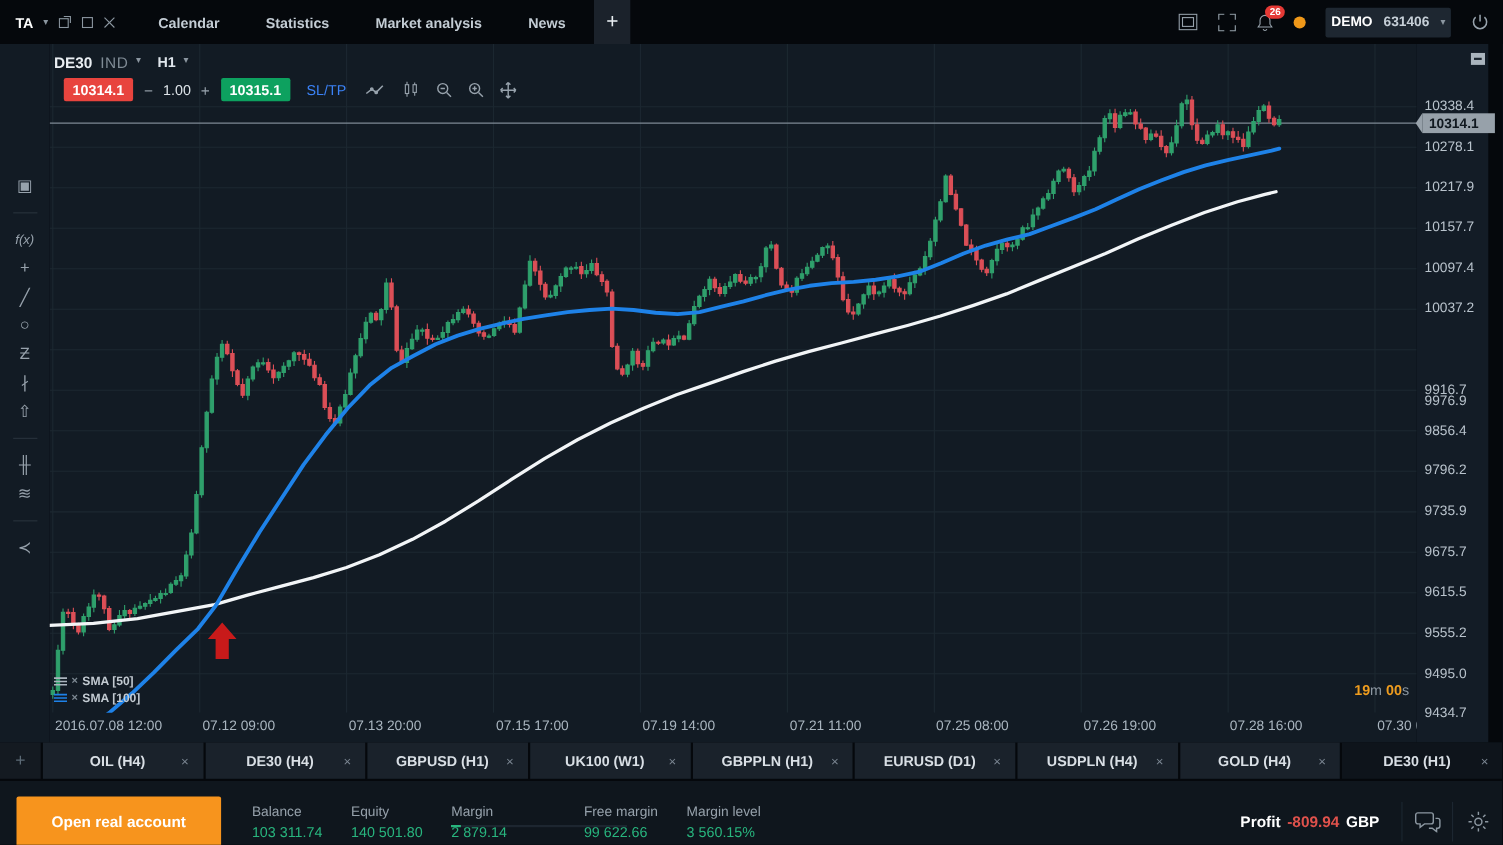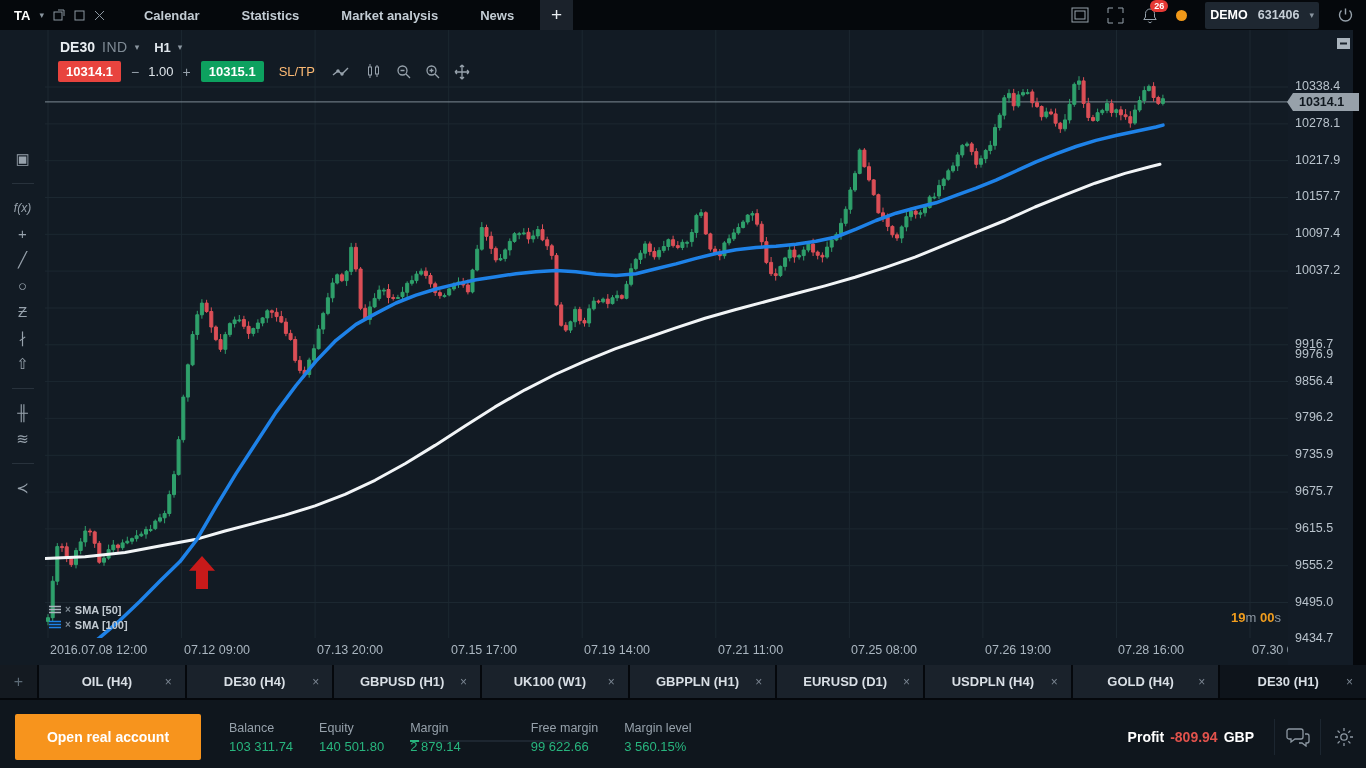--- a/index.html
+++ b/index.html
@@ -1,20 +1,20 @@
 <!DOCTYPE html>
 <html><head>
 <meta charset="utf-8">
 <style>
   *{box-sizing:border-box;margin:0;padding:0;font-family:"Liberation Sans",sans-serif;}
   html,body{width:1366px;height:768px;overflow:hidden;background:#05080c;}
   .app{position:relative;width:1366px;height:768px;background:#05080c;}
 
   
-  .topbar{height:30px;display:flex;align-items:center;background:#05080c;}
+  .topbar{height:40px;display:flex;align-items:center;background:#05080c;}
   .win{display:flex;align-items:center;gap:9px;padding:0 18px 0 14px;}
   .ta{color:#fff;font-weight:bold;font-size:13px;}
   .caret{color:#8b96a0;font-size:9px;}
   .winbtn{background:none;border:none;cursor:pointer;display:flex;align-items:center;}
   .toptabs{display:flex;height:40px;}
   .top-tab{background:none;border:none;color:#c3ccd4;font-size:13px;font-weight:bold;padding:0 21px;height:40px;cursor:pointer;}
   .addtab{width:33px;height:40px;background:#1b222b;color:#e8edf1;font-size:19px;border:none;cursor:pointer;margin-left:5px;}
   .tbright{margin-left:auto;display:flex;align-items:center;gap:18px;padding-right:12px;}
   .bellwrap{position:relative;}
   .badge{position:absolute;top:-7px;right:-10px;background:#e53935;color:#fff;font-size:9px;font-weight:bold;border-radius:8px;padding:1px 4px;}
@@ -25,33 +25,33 @@
 
   
   .main{display:flex;height:635px;position:relative;}
   .tools{width:45px;background:#121b24;display:flex;flex-direction:column;align-items:center;padding-top:116px;}
   .tool{width:30px;height:25px;background:none;border:none;color:#97a2ac;font-size:15px;cursor:pointer;margin-bottom:1px;}
   .tool.fx{font-family:"DejaVu Serif",serif;font-style:italic;font-size:12px;}
   .tdiv{width:22px;height:1px;background:#28323c;margin:11px 0;}
 
   .chart{flex:1;position:relative;background:#121b24;overflow:hidden;}
   #chartsvg{position:absolute;left:0;top:0;}
-  .chead{position:absolute;left:15px;top:9px;display:flex;align-items:center;gap:7px;z-index:3;}
+  .chead{position:absolute;left:4px;top:9px;display:flex;align-items:flex-start;gap:7px;z-index:3;}
   .sym{font-size:14px;font-weight:bold;color:#e9eef2;}
   .ind{font-size:14px;color:#7f8b95;font-weight:normal;letter-spacing:.5px;}
   .tf{font-size:13px;font-weight:bold;color:#dfe6ec;margin-left:8px;}
   .hbtn{background:none;border:none;cursor:pointer;color:#8b96a0;font-size:9px;}
   .crow{position:absolute;left:13px;top:31px;display:flex;align-items:center;gap:10px;z-index:3;}
   .pxbtn{height:21px;padding:0 8px;border-radius:2px;font-size:13px;font-weight:bold;color:#fff;border:none;cursor:pointer;}
   .sell{background:#e8443e;}
   .buy{background:#0da15f;}
   .step{display:flex;align-items:center;gap:9px;font-size:14px;color:#98a3ad;}
   .step .sbtn{background:none;border:none;color:#98a3ad;font-size:14px;cursor:pointer;}
   .step .val{color:#dde3e8;font-size:13px;}
-  .sltp{background:none;border:none;color:#fdba74;font-size:13px;cursor:pointer;margin:0 5px;}
+  .sltp{background:none;border:none;color:#3b82f6;font-size:13px;cursor:pointer;margin:0 5px;}
   .cicon{background:none;border:none;cursor:pointer;display:flex;align-items:center;padding:0 2px;}
 
   .legend{position:absolute;left:4px;top:572px;z-index:3;}
   .lrow{display:flex;align-items:center;gap:4px;height:15px;font-size:11px;font-weight:bold;color:#c2cad1;}
   .lx{background:none;border:none;color:#7e8a94;font-size:10px;font-weight:bold;cursor:pointer;padding:0;}
   .lset{background:none;border:none;cursor:pointer;padding:0;display:flex;}
 
   .countdown{position:absolute;top:580px;right:7px;font-size:13px;z-index:3;}
   .cdn{color:#f09d1e;font-weight:bold;}
   .cdu{color:#8d98a2;}

